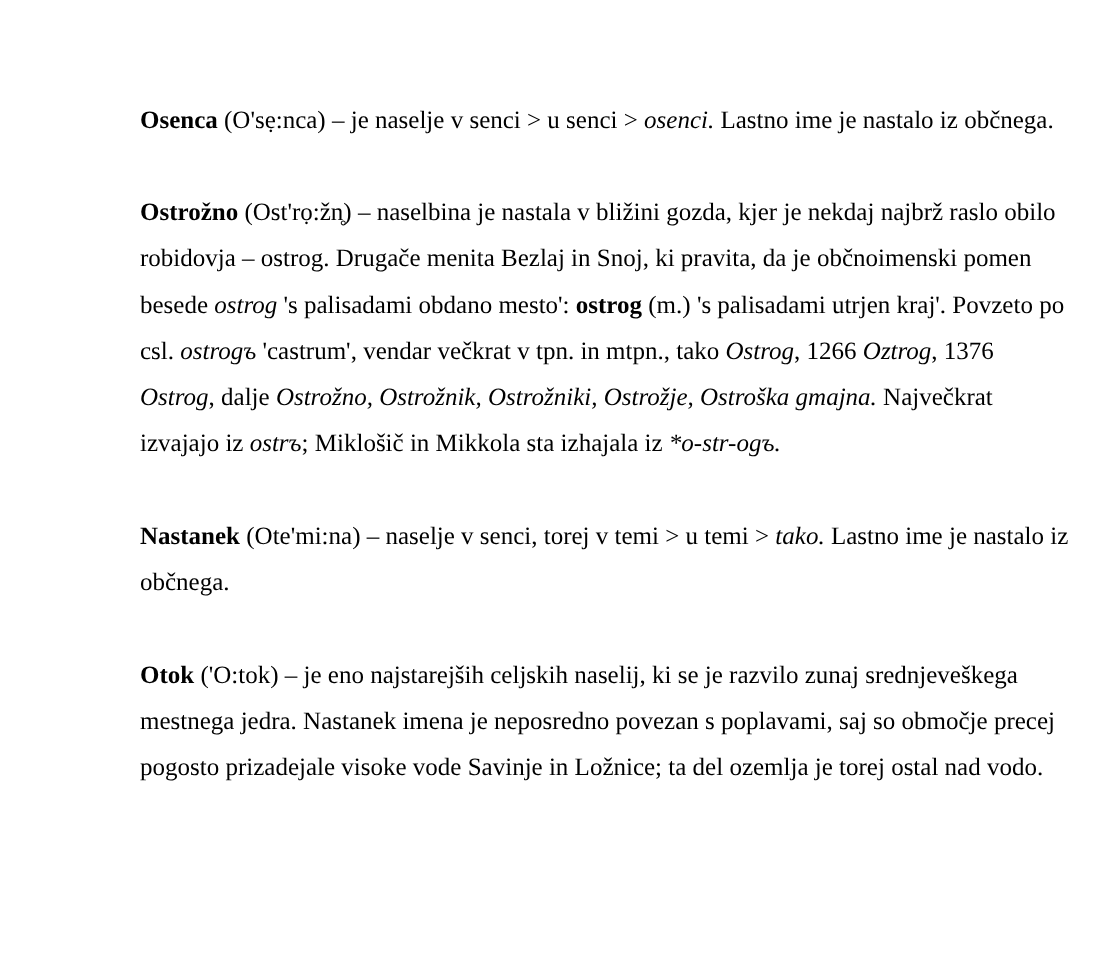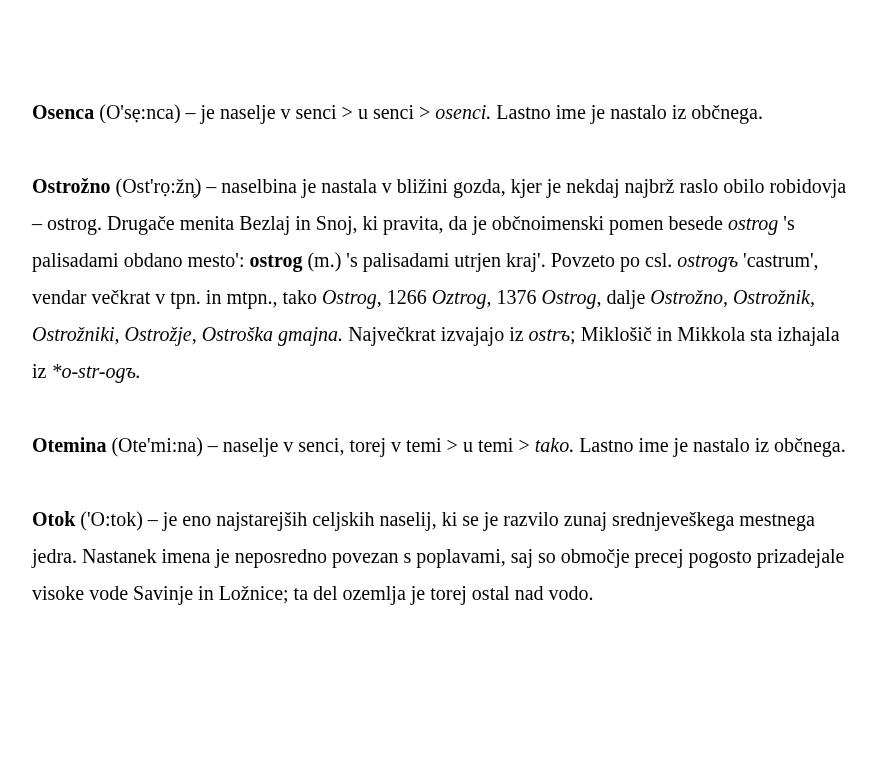--- a/index.html
+++ b/index.html
@@ -13,39 +13,38 @@
     overflow: hidden;
   }
   .doc-page {
     width: 894px;
     height: 778px;
     box-sizing: border-box;
     background: #ffffff;
   }
   .doc-body {
     box-sizing: border-box;
-    padding: 78px 36px 0 32px;
+    padding: 78px 36px 0 112px;
     font-family: "Liberation Serif", serif;
     font-size: 20px;
     line-height: 37px;
     color: #000000;
     text-align: left;
-    margin-top: 16px;
   }
   p.para {
     margin: 0 0 37px 0;
     padding: 0;
   }
   .run.bold   { font-weight: bold; }
   .run.italic { font-style: italic; }
   .run.normal { font-weight: normal; font-style: normal; }
 </style>
 </head>
 <body>
 
 <main class="doc-page">
   <article class="doc-body" id="doc-body" style="color: rgb(0, 0, 0);">
       <p class="para"><span class="run bold">Osenca</span><span class="run normal"> (O'sẹ:nca) – je naselje v senci &gt; u senci &gt; </span><span class="run italic">osenci.</span><span class="run normal"> Lastno ime je nastalo iz občnega.</span></p>
       <p class="para"><span class="run bold">Ostrožno</span><span class="run normal"> (Ost'rọ:žn̥) – naselbina je nastala v bližini gozda, kjer je nekdaj najbrž raslo obilo robidovja – ostrog. Drugače menita Bezlaj in Snoj, ki pravita, da je občnoimenski pomen besede </span><span class="run italic">ostrog</span><span class="run normal"> 's palisadami obdano mesto': </span><span class="run bold">ostrog</span><span class="run normal"> (m.) 's palisadami utrjen kraj'. Povzeto po csl. </span><span class="run italic">ostrogъ</span><span class="run normal"> 'castrum', vendar večkrat v tpn. in mtpn., tako </span><span class="run italic">Ostrog</span><span class="run normal">, 1266 </span><span class="run italic">Oztrog</span><span class="run normal">, 1376 </span><span class="run italic">Ostrog</span><span class="run normal">, dalje </span><span class="run italic">Ostrožno, Ostrožnik, Ostrožniki, Ostrožje, Ostroška gmajna.</span><span class="run normal"> Največkrat izvajajo iz </span><span class="run italic">ostrъ</span><span class="run normal">; Miklošič in Mikkola sta izhajala iz </span><span class="run italic">*o-str-ogъ.</span></p>
-      <p class="para"><span class="run bold">Otemina</span><span class="run normal"> (Ote'mi:na) – naselje v senci, torej v temi &gt; u temi &gt; </span><span class="run italic">tako.</span><span class="run normal"> Lastno ime je nastalo iz občnega.</span></p>
+      <p class="para"><span class="run bold">Nastanek</span><span class="run normal"> (Ote'mi:na) – naselje v senci, torej v temi &gt; u temi &gt; </span><span class="run italic">tako.</span><span class="run normal"> Lastno ime je nastalo iz občnega.</span></p>
       <p class="para"><span class="run bold">Otok</span><span class="run normal"> ('O:tok) – je eno najstarejših celjskih naselij, ki se je razvilo zunaj srednjeveškega mestnega jedra. Nastanek imena je neposredno povezan s poplavami, saj so območje precej pogosto prizadejale visoke vode Savinje in Ložnice; ta del ozemlja je torej ostal nad vodo.</span></p>
     </article>
 </main>
 
 </body></html>

